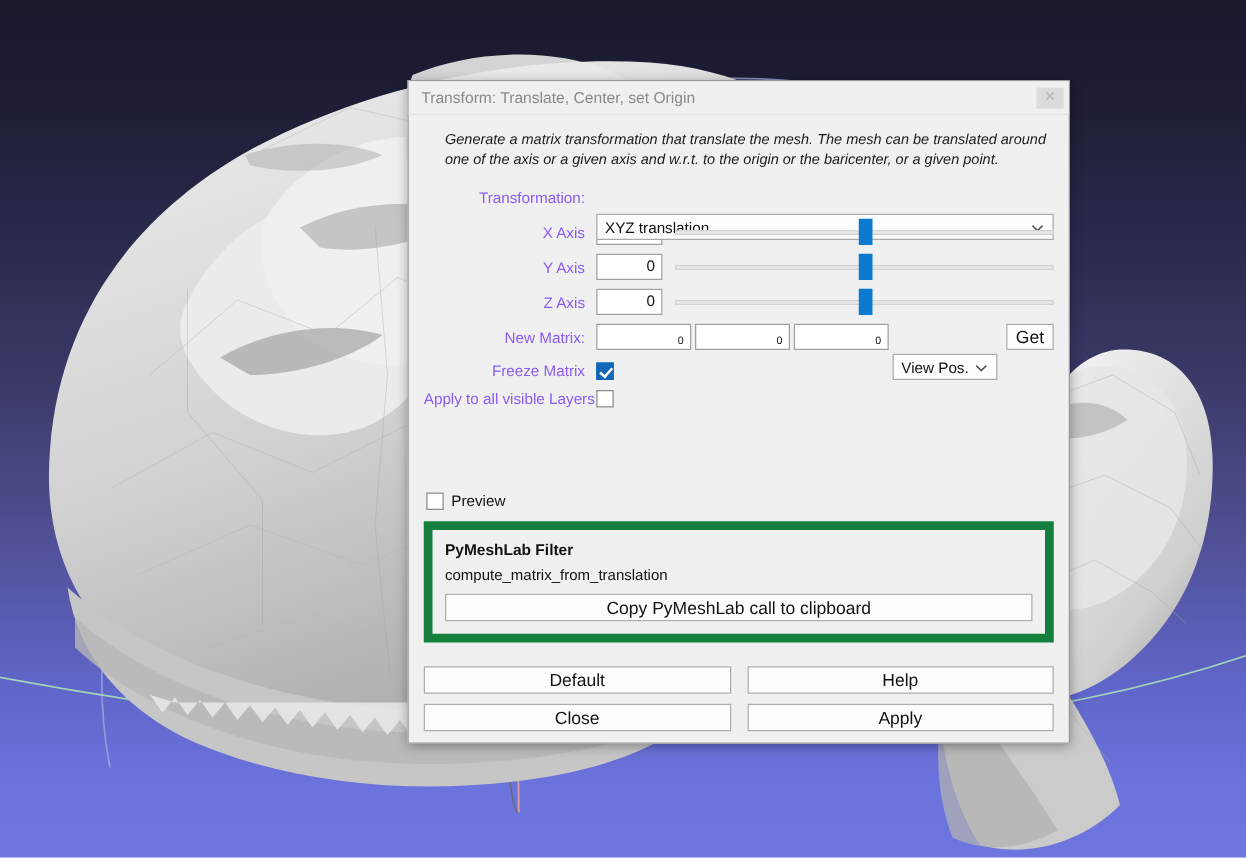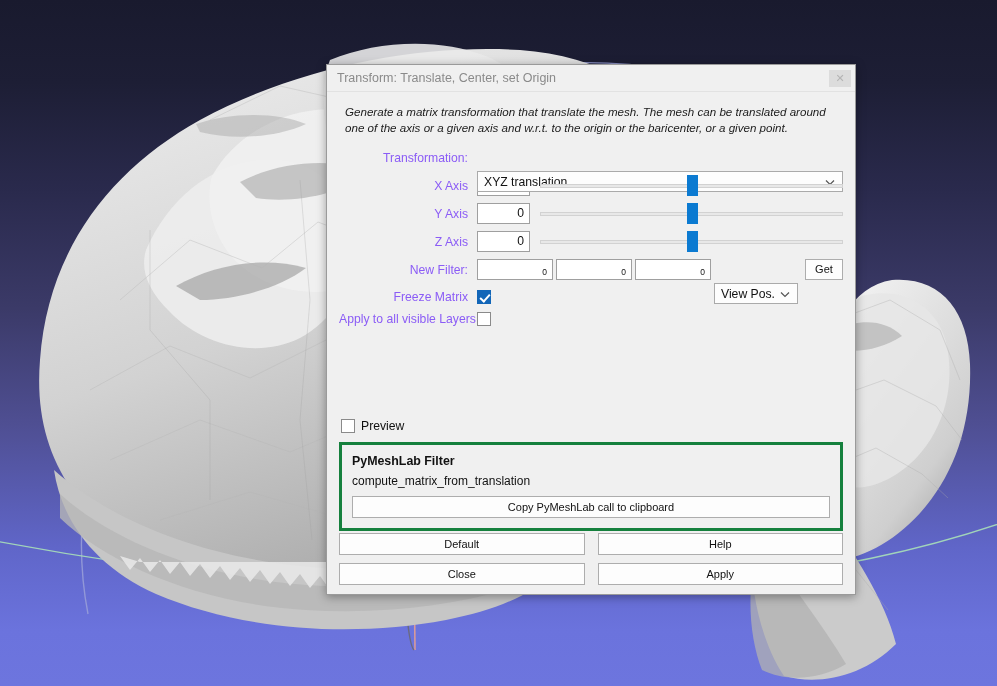--- a/index.html
+++ b/index.html
@@ -71,21 +71,21 @@
     padding: 10px 12px 9px 12px;
     display: flex;
     flex-direction: column;
   }
 
   .description {
     font-style: italic;
     font-size: 11.6px;
     color: #1b1b1b;
     line-height: 15.5px;
-    margin: 2px 2px 12px 6px;
+    margin: 2px 2px 12px 17px;
   }
 
   
   .form-row {
     display: flex;
     align-items: center;
     margin-bottom: 7px;
     height: 21px;
   }
   .row-label {
@@ -164,21 +164,21 @@
     padding: 0 5px 0 2px;
     line-height: 24px;
     flex: none;
     margin-right: 3px;
   }
   #origin-combo { width: 117px; margin-right: 7px; }
 
   .btn {
     background: #fdfdfd;
     border: 1px solid #adadad;
-    font-size: 11px;
+    font-size: 14px;
     color: #111;
     height: 21px;
     text-align: center;
     line-height: 19px;
     font-family: "Liberation Sans", sans-serif;
   }
   #get-button { width: 72px; }
 
   
   .check-row {
@@ -218,24 +218,24 @@
     height: 18px;
   }
   .preview-row .cb-label {
     font-size: 12.2px;
     color: #111;
     margin-left: 6px;
   }
 
   
   .pml-box {
-    border: 3px solid #15803d;
+    border: 7px solid #15803d;
     background: #f0f0f0;
     padding: 9px 10px 10px 10px;
-    margin-bottom: 2px;
+    margin-bottom: 19px;
   }
   .pml-title {
     font-size: 12.4px;
     font-weight: bold;
     color: #111;
     margin-bottom: 6px;
   }
   .pml-sub {
     font-size: 12px;
     color: #111;
@@ -401,21 +401,21 @@
     <div class="form-row">
       <div class="row-label">Z Axis</div>
       <div class="num-input">0</div>
       <div class="slider">
         <div class="slider-groove"></div>
         <div class="slider-handle" style="left:50%"></div>
       </div>
     </div>
 
     <div class="form-row">
-      <div class="row-label">New Filter:</div>
+      <div class="row-label">New Matrix:</div>
       <div class="origin-num">0</div>
       <div class="origin-num">0</div>
       <div class="origin-num">0</div>
       <div class="combo" id="origin-combo">
         <span class="combo-text">View Pos.</span>
         <span class="chev">
           <svg width="12" height="12" viewBox="0 0 12 12">
             <path d="M2 4.5 L6 8.5 L10 4.5" fill="none" stroke="#555" stroke-width="1.2"></path>
           </svg>
         </span>

